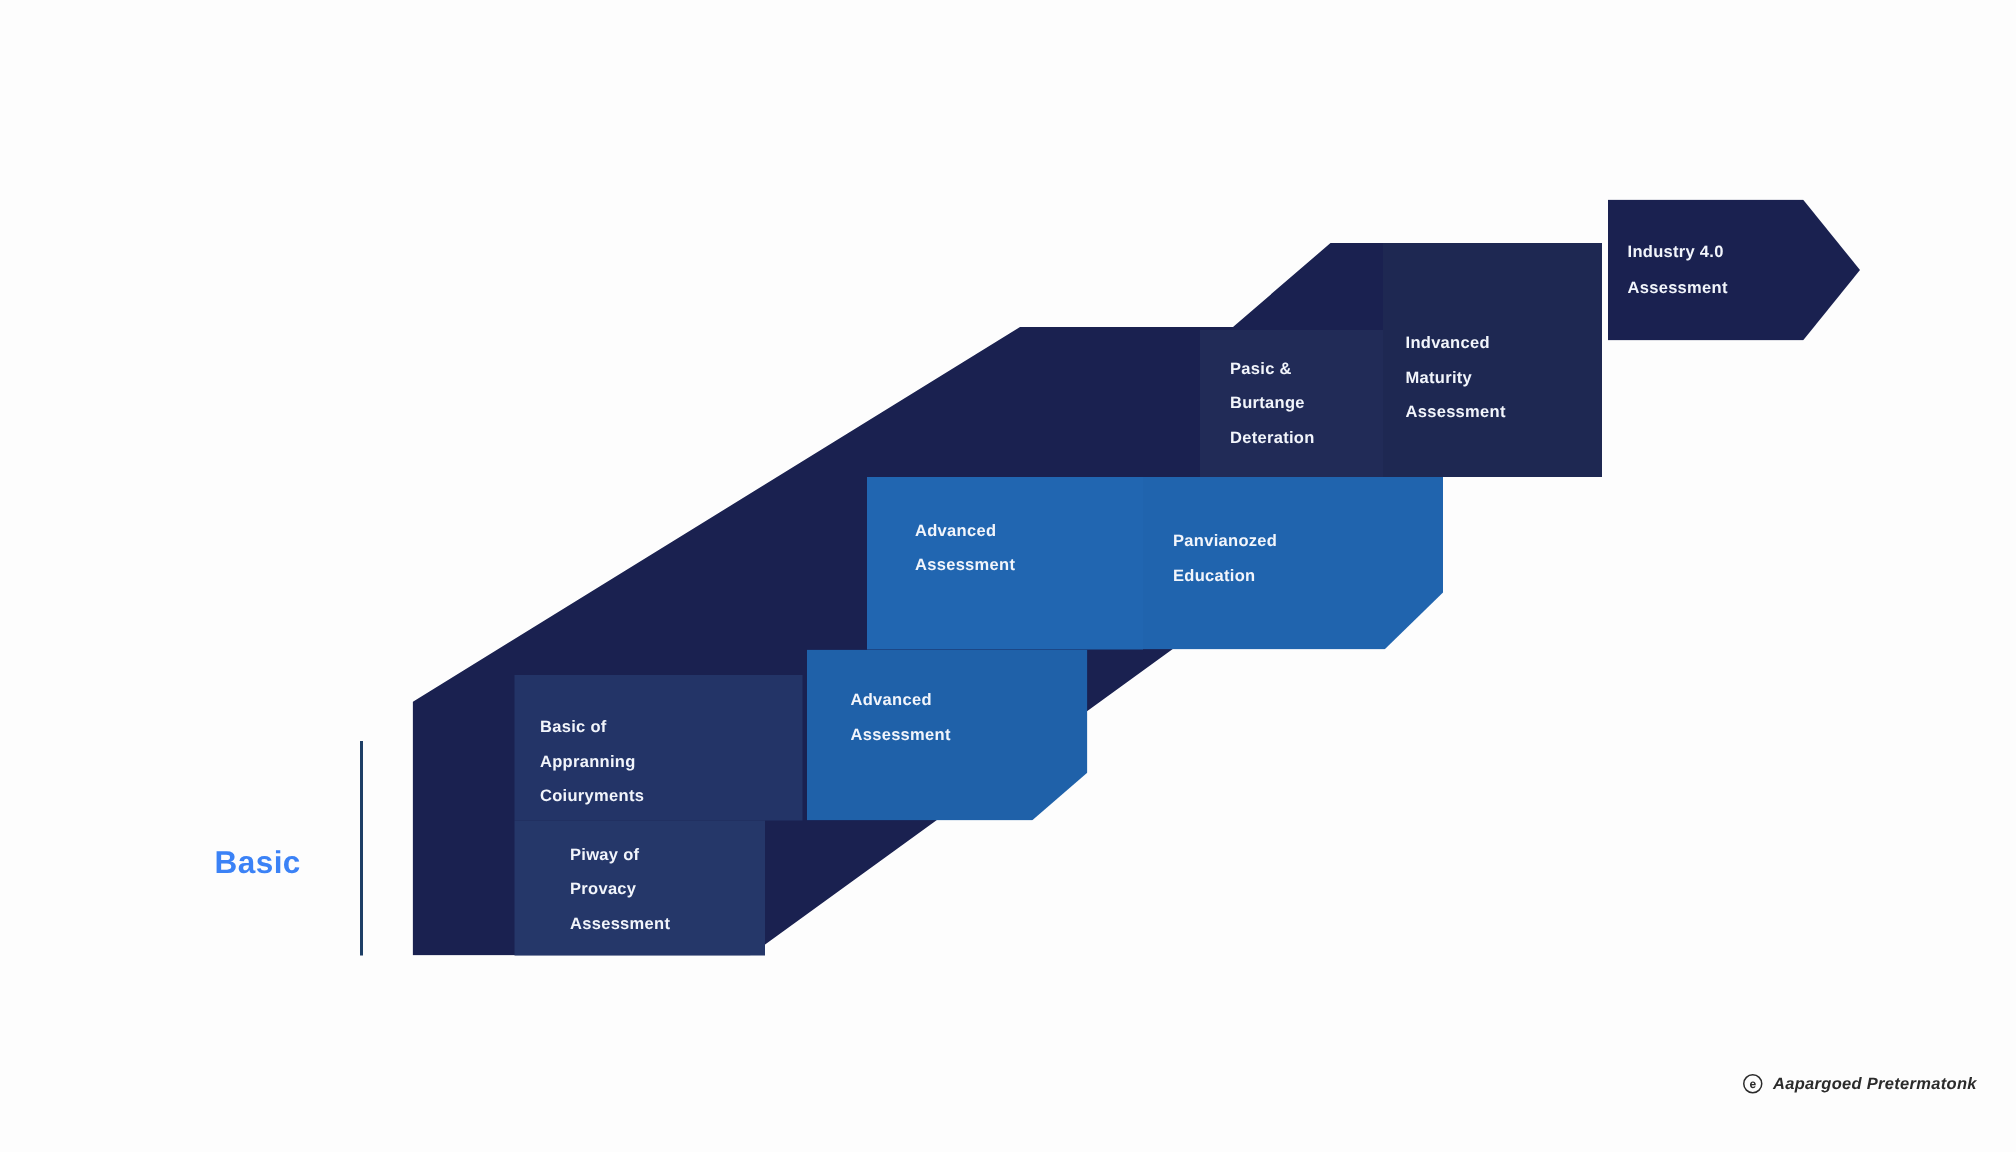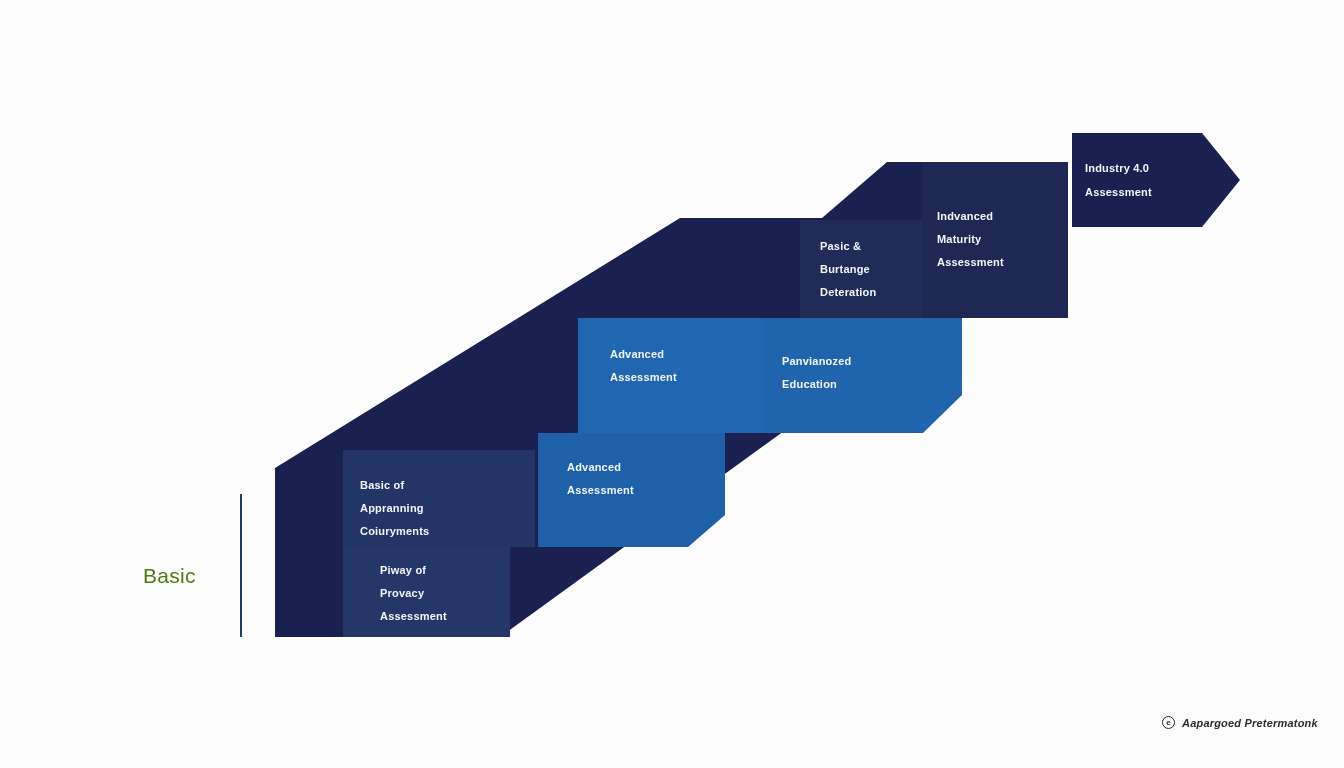--- a/index.html
+++ b/index.html
@@ -28,32 +28,32 @@
     clip-path:polygon(0 0,187px 0,187px 82px,150px 114px,0 114px);}
   #step-adv-lower .lbl{padding:23px 0 0 29px;}
   #step-adv-upper{left:578px;top:318px;width:184px;height:115px;background:#2166b1;}
   #step-adv-upper .lbl{padding:25px 0 0 32px;}
   #step-panvianozed{left:762px;top:318px;width:200px;height:115px;background:#2064ae;
     clip-path:polygon(0 0,200px 0,200px 77px,161px 115px,0 115px);}
   #step-panvianozed .lbl{padding:32px 0 0 20px;}
   #step-pasic{left:800px;top:220px;width:122px;height:98px;background:#212b57;}
   #step-pasic .lbl{padding:15px 0 0 20px;}
   #step-indvanced{left:922px;top:162px;width:146px;height:156px;background:#1e2852;}
-  #step-indvanced .lbl{padding:43px 0 0 15px;}
+  #step-indvanced .lbl{padding:56px 0 0 15px;}
   
   #arrow{
     left:1072px;top:133px;width:168px;height:94px;background:#1a2150;
     clip-path:polygon(0 0,130px 0,168px 47px,130px 94px,0 94px);
     display:flex;align-items:center;
   }
   #arrow .lbl{padding-left:13px;line-height:24px;}
   
   #axis-line{left:240px;top:494px;width:2px;height:143px;background:#1e3f66;}
   #axis-label{
-    left:143px;top:564px;color:#4d7c0f;font-size:21px;font-weight:400;
+    left:143px;top:564px;color:#3b82f6;font-size:21px;font-weight:700;
     letter-spacing:.3px;
   }
   
   #footer{
     left:1162px;top:716px;display:flex;align-items:center;gap:7px;
     color:#2b2b2b;
   }
   #footer .wm-icon{
     width:13px;height:13px;border:1.3px solid #2b2b2b;border-radius:50%;
     display:flex;align-items:center;justify-content:center;

